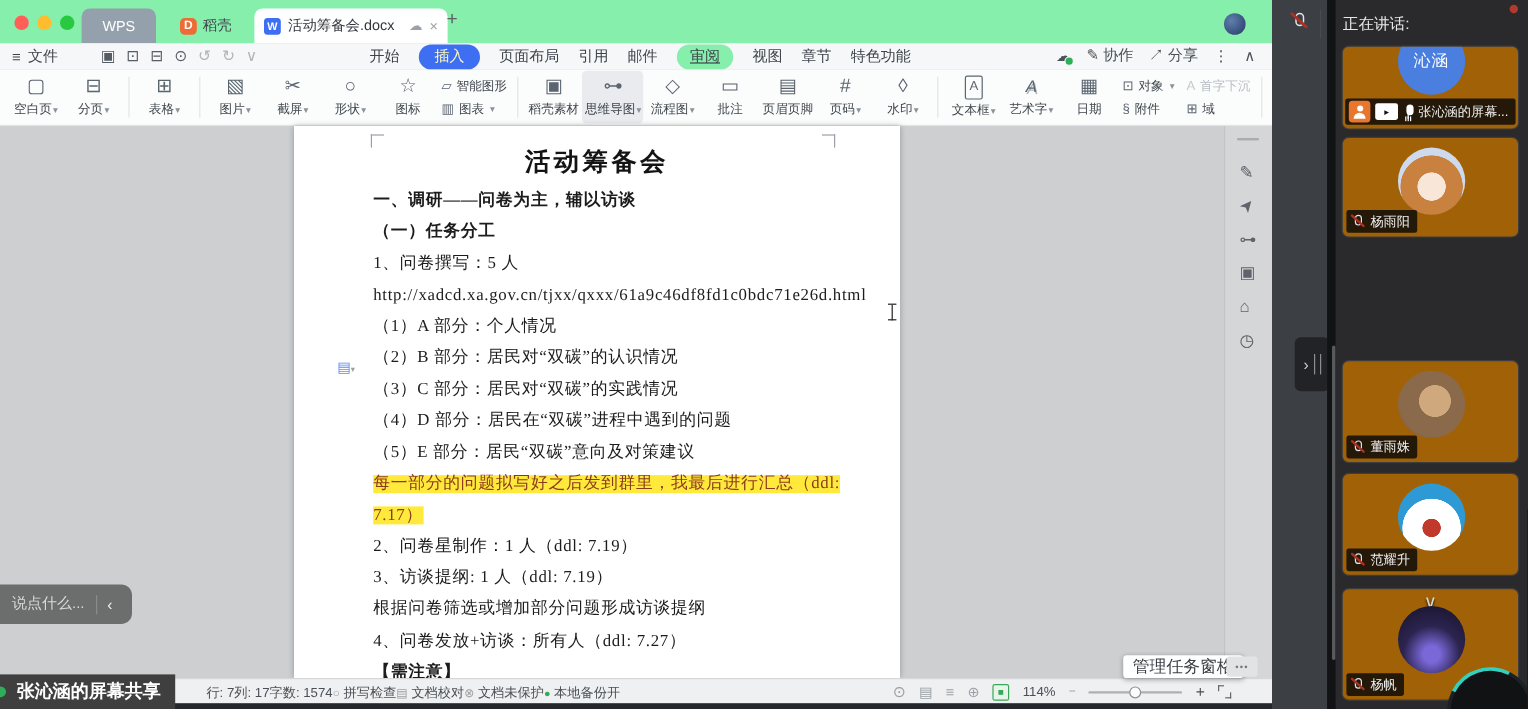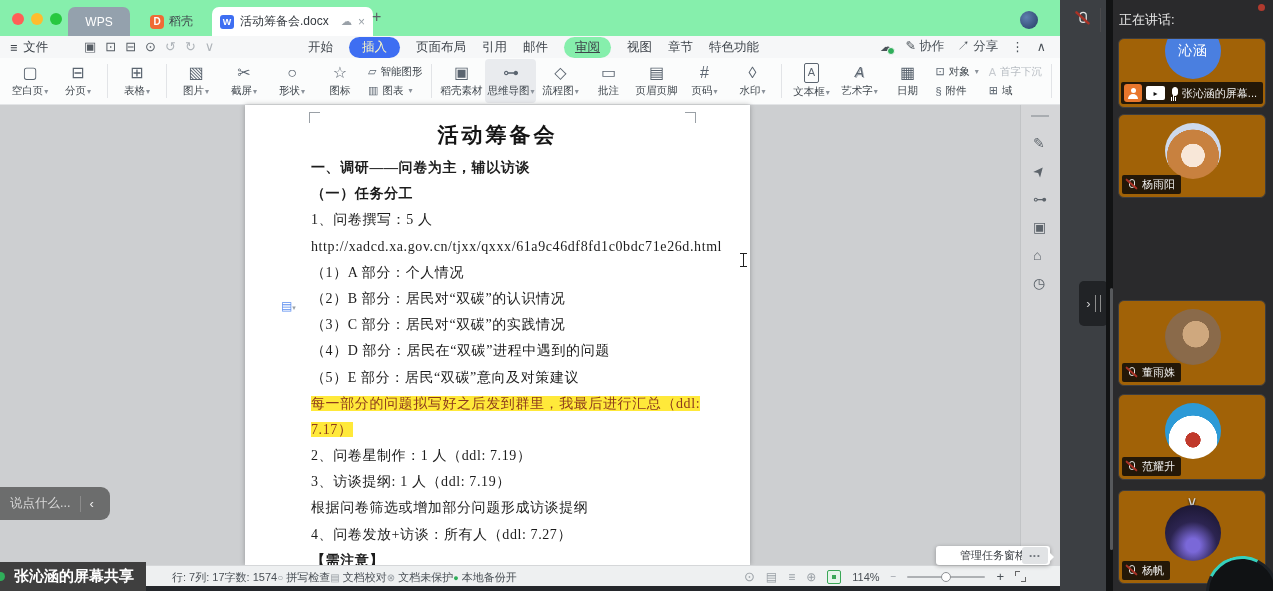--- a/index.html
+++ b/index.html
@@ -87,21 +87,21 @@
   
   .sharebar{position:absolute;left:0;top:562px;height:29px;padding:0 12px 0 14px;background:#3f3f3f;color:#fff;
             font-size:15px;font-weight:bold;display:flex;align-items:center;z-index:9;}
   .sharedot{position:absolute;left:-4px;top:10px;width:9px;height:9px;border-radius:50%;background:#2fae5a;}
   .chatpill{position:absolute;left:0;top:487px;width:110px;height:33px;background:rgba(98,98,98,.9);border-radius:0 9px 9px 0;
             display:flex;align-items:center;color:#d9d9d9;font-size:12.5px;z-index:8;}
   .chatpill .ph{margin-left:10px;}
   .chatpill .dv{width:1px;height:16px;background:#8b8b8b;margin:0 8px 0 10px;}
   .chatpill .cv{color:#f0f0f0;font-size:13px;}
   .tooltip{position:absolute;left:936px;top:546px;height:19px;background:#fff;border-radius:3px;box-shadow:0 1px 4px rgba(0,0,0,.3);
-           font-size:11px;color:#3a3f44;display:flex;align-items:center;padding:0 24px;z-index:9;}
+           font-size:14px;color:#3a3f44;display:flex;align-items:center;padding:0 8px;z-index:9;}
   .tooltip::after{content:"";position:absolute;right:-4px;top:7px;border-left:4px solid #fff;border-top:4px solid transparent;border-bottom:4px solid transparent;}
   .dotsbtn{position:absolute;left:1022px;top:547px;width:26px;height:17px;background:#e1e3e5;border-radius:3px;
            font-size:8px;color:#70767c;display:flex;align-items:center;justify-content:center;letter-spacing:1px;z-index:9;}
   
   .meet{position:absolute;left:1060px;top:0;width:213px;height:591px;background:#17181a;}
   .meetleft{position:absolute;left:0;top:0;width:46px;height:591px;background:#3c3f43;}
   .meetstrip{position:absolute;left:46px;top:0;width:7px;height:591px;background:#121314;}
   .panel{position:absolute;left:53px;top:0;width:160px;height:591px;background:#2a2a2c;}
   .speakhdr{position:absolute;left:6px;top:11px;color:#e8e8e8;font-size:13px;}
   .hdrdiv{position:absolute;left:40px;top:8px;width:1px;height:24px;background:#4a4a4c;}

